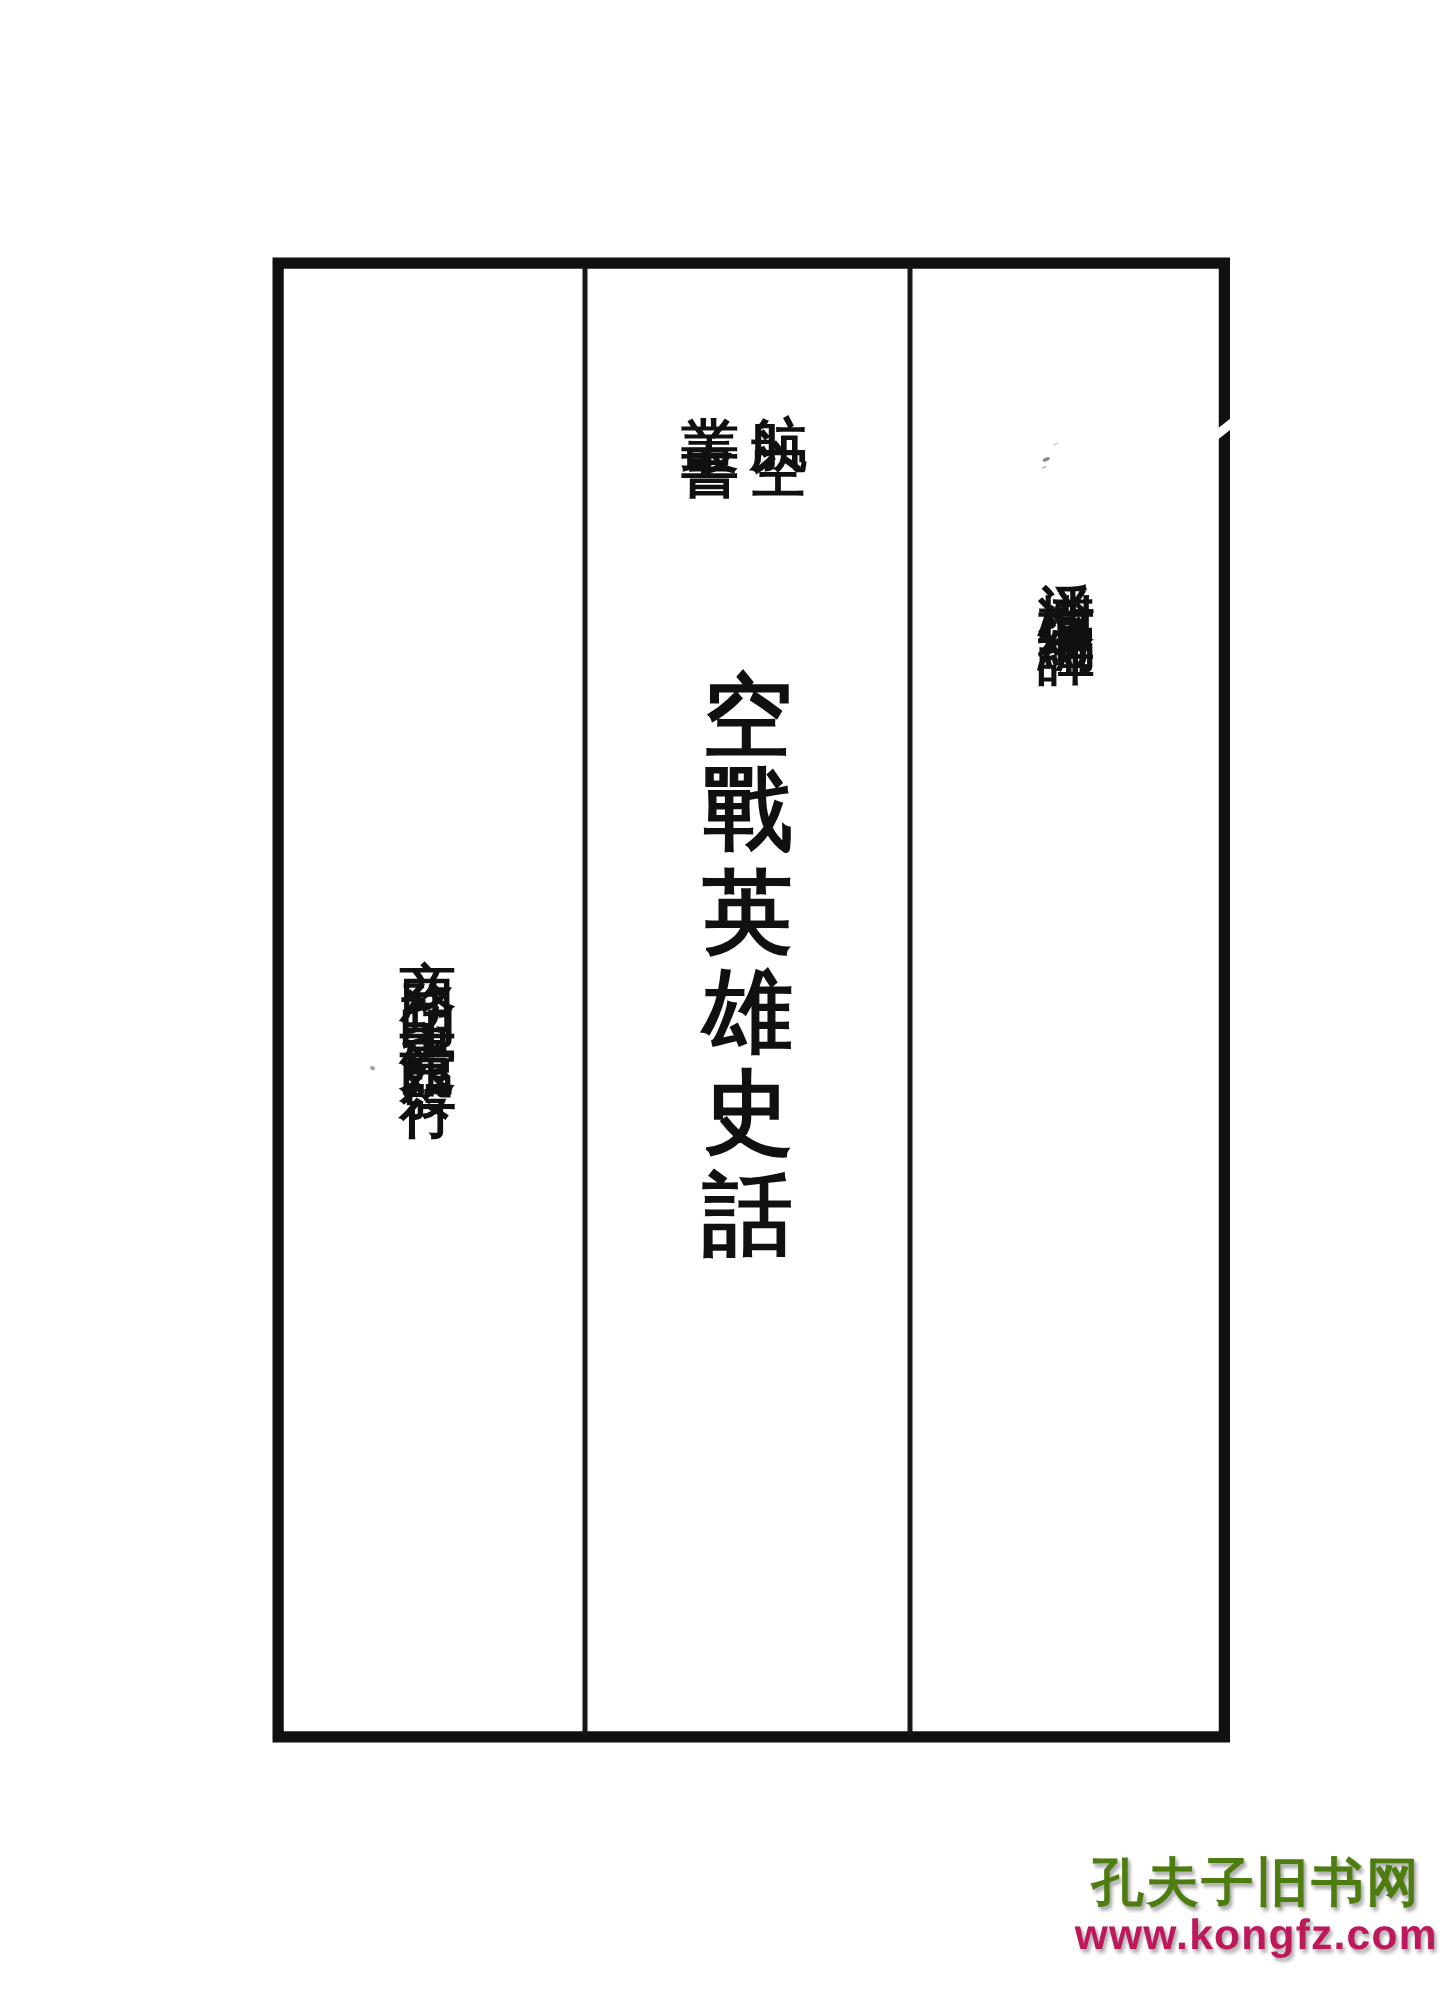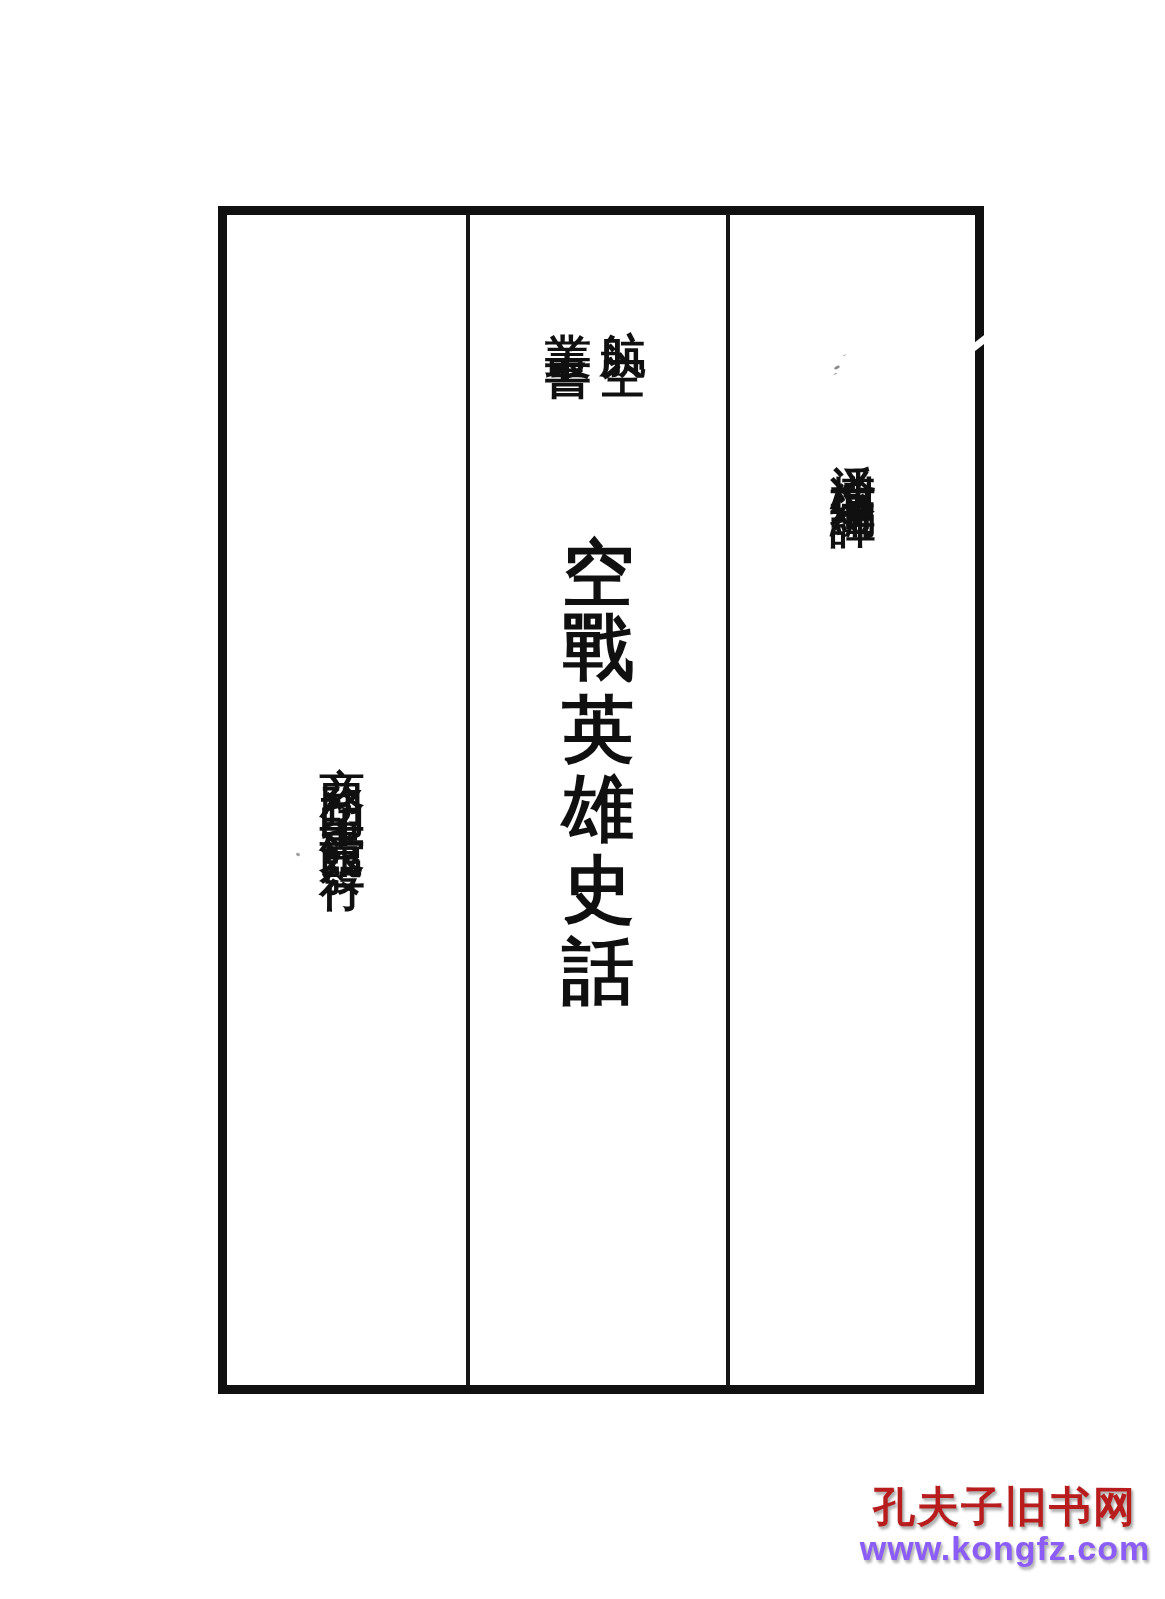--- a/index.html
+++ b/index.html
@@ -107,30 +107,30 @@
     width: 300px;
     text-align: center;
     pointer-events: none;
   }
   .wm-cn {
     font-family: "Liberation Serif", "DejaVu Serif", serif;
     font-weight: bold;
     font-size: 42px;
     line-height: 46px;
     letter-spacing: 2px;
-    color: #b91c1c;
+    color: #4d7c0f;
     text-shadow: 2px 3px 3px #adadad, 1px 1px 2px #c4c4c4;
   }
   .wm-url {
     font-family: "Liberation Sans", "DejaVu Sans", sans-serif;
     font-weight: bold;
     font-size: 34px;
     line-height: 36px;
     letter-spacing: 1px;
-    color: #8b5cf6;
+    color: #be185d;
     text-shadow: 2px 3px 3px #b3b3b3, 1px 1px 2px #c8c8c8;
   }
 </style>
 </head>
 <body>
 
 <div class="page">
 
   <div class="frame"></div>
   <div class="divider divider-left"></div>

